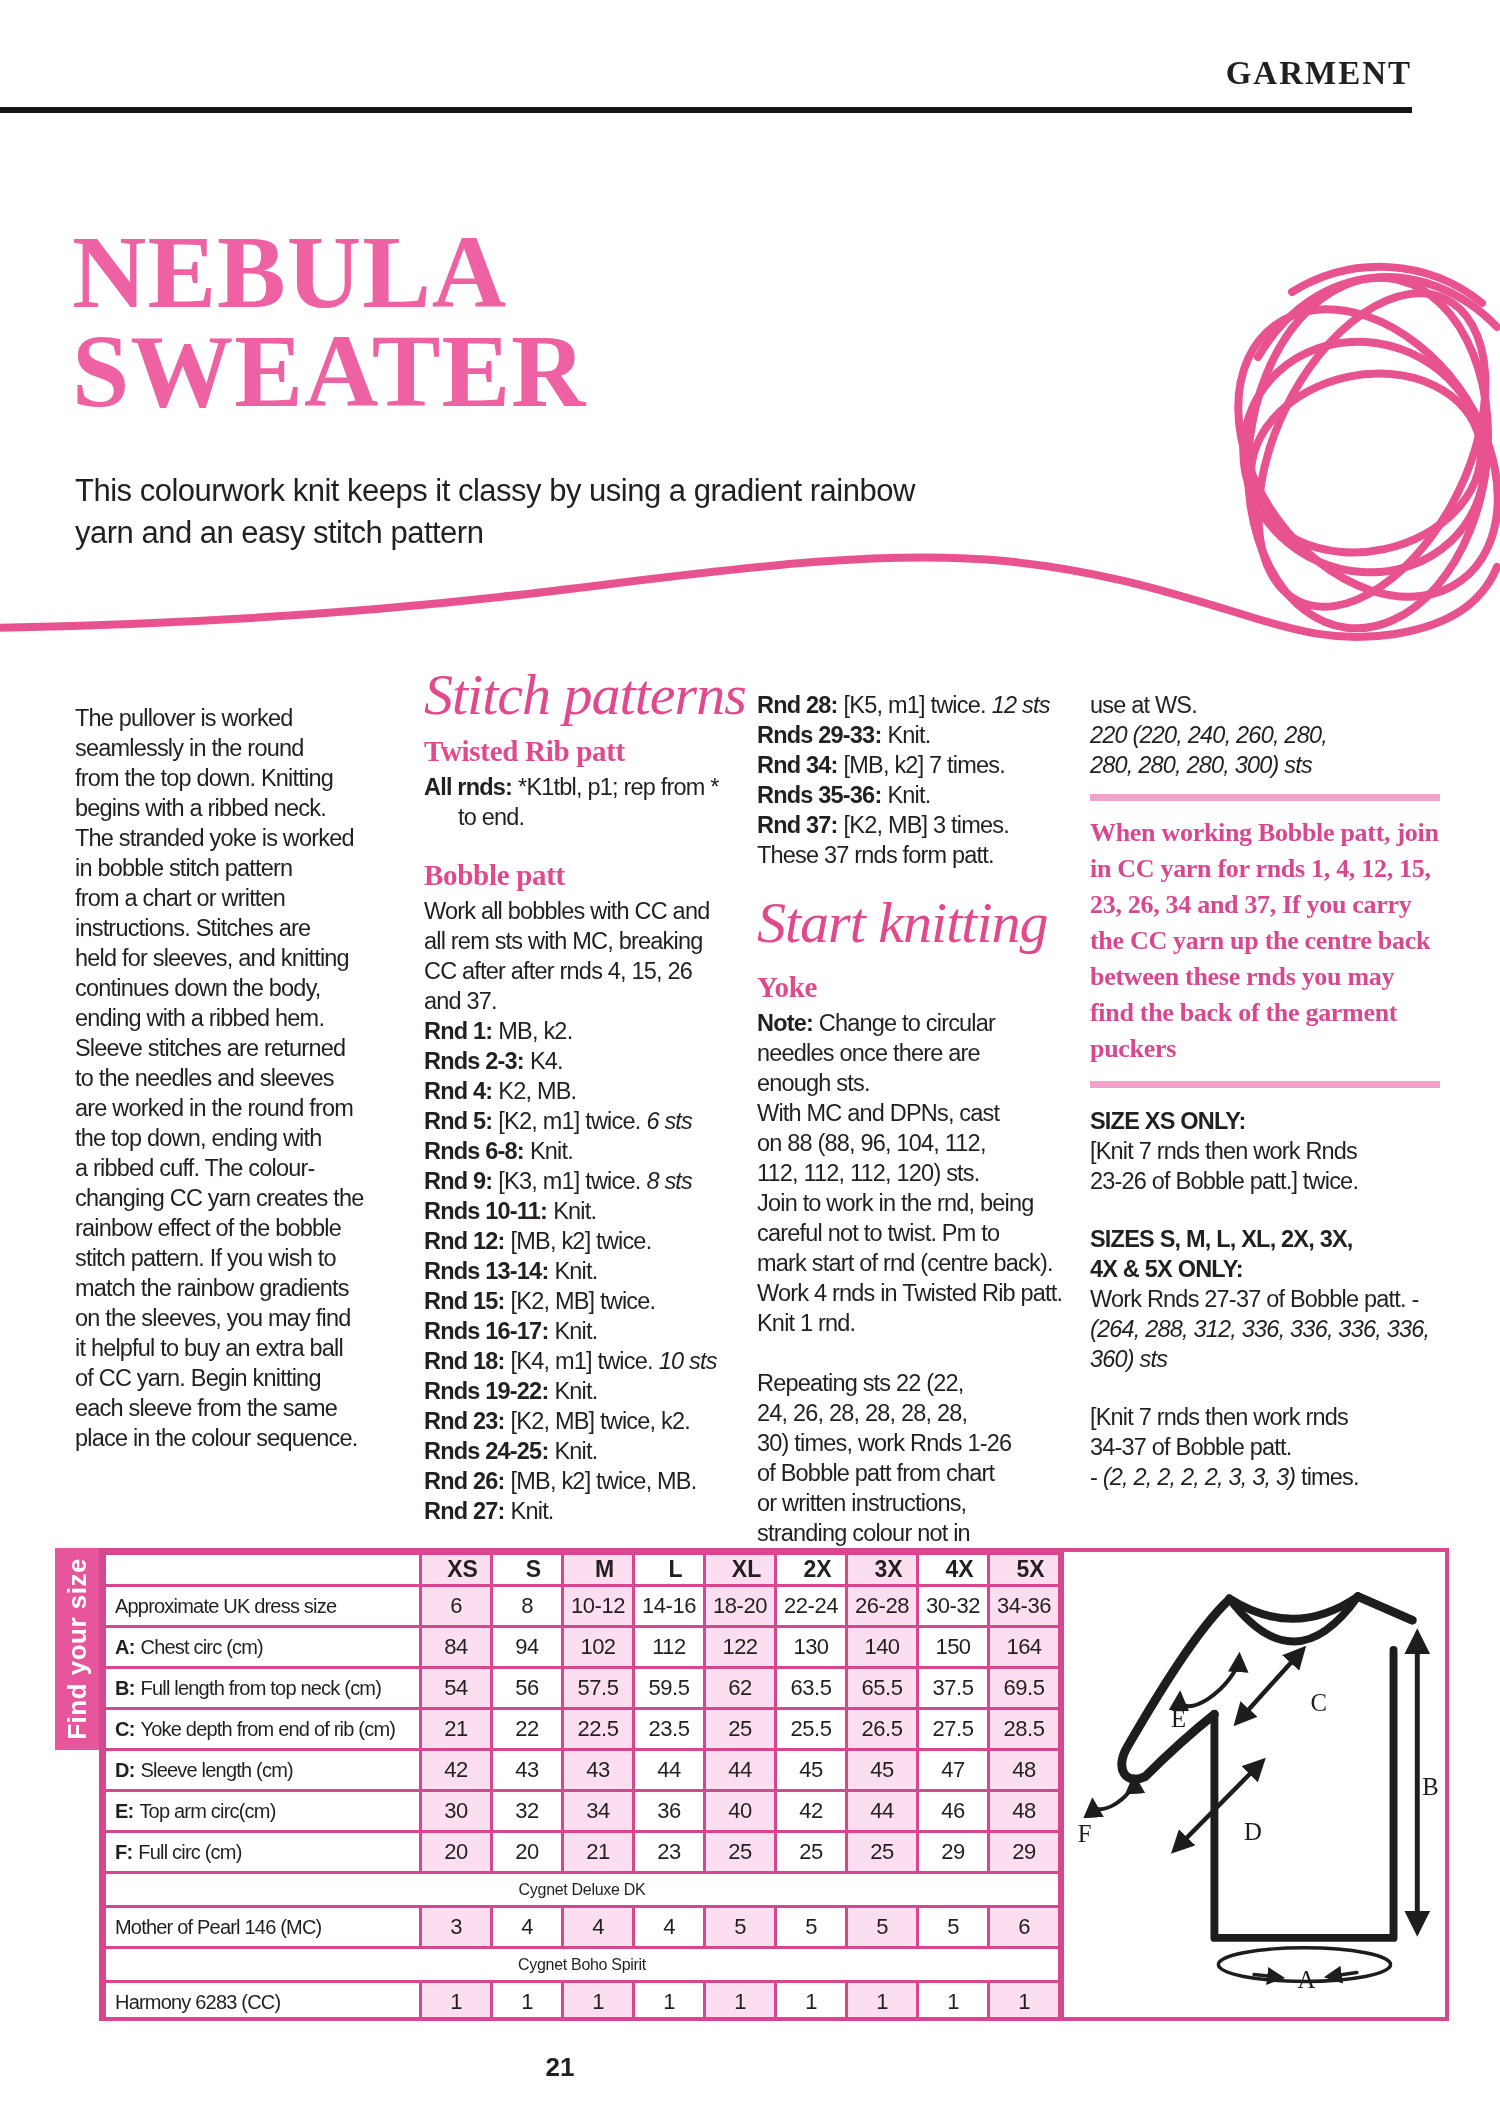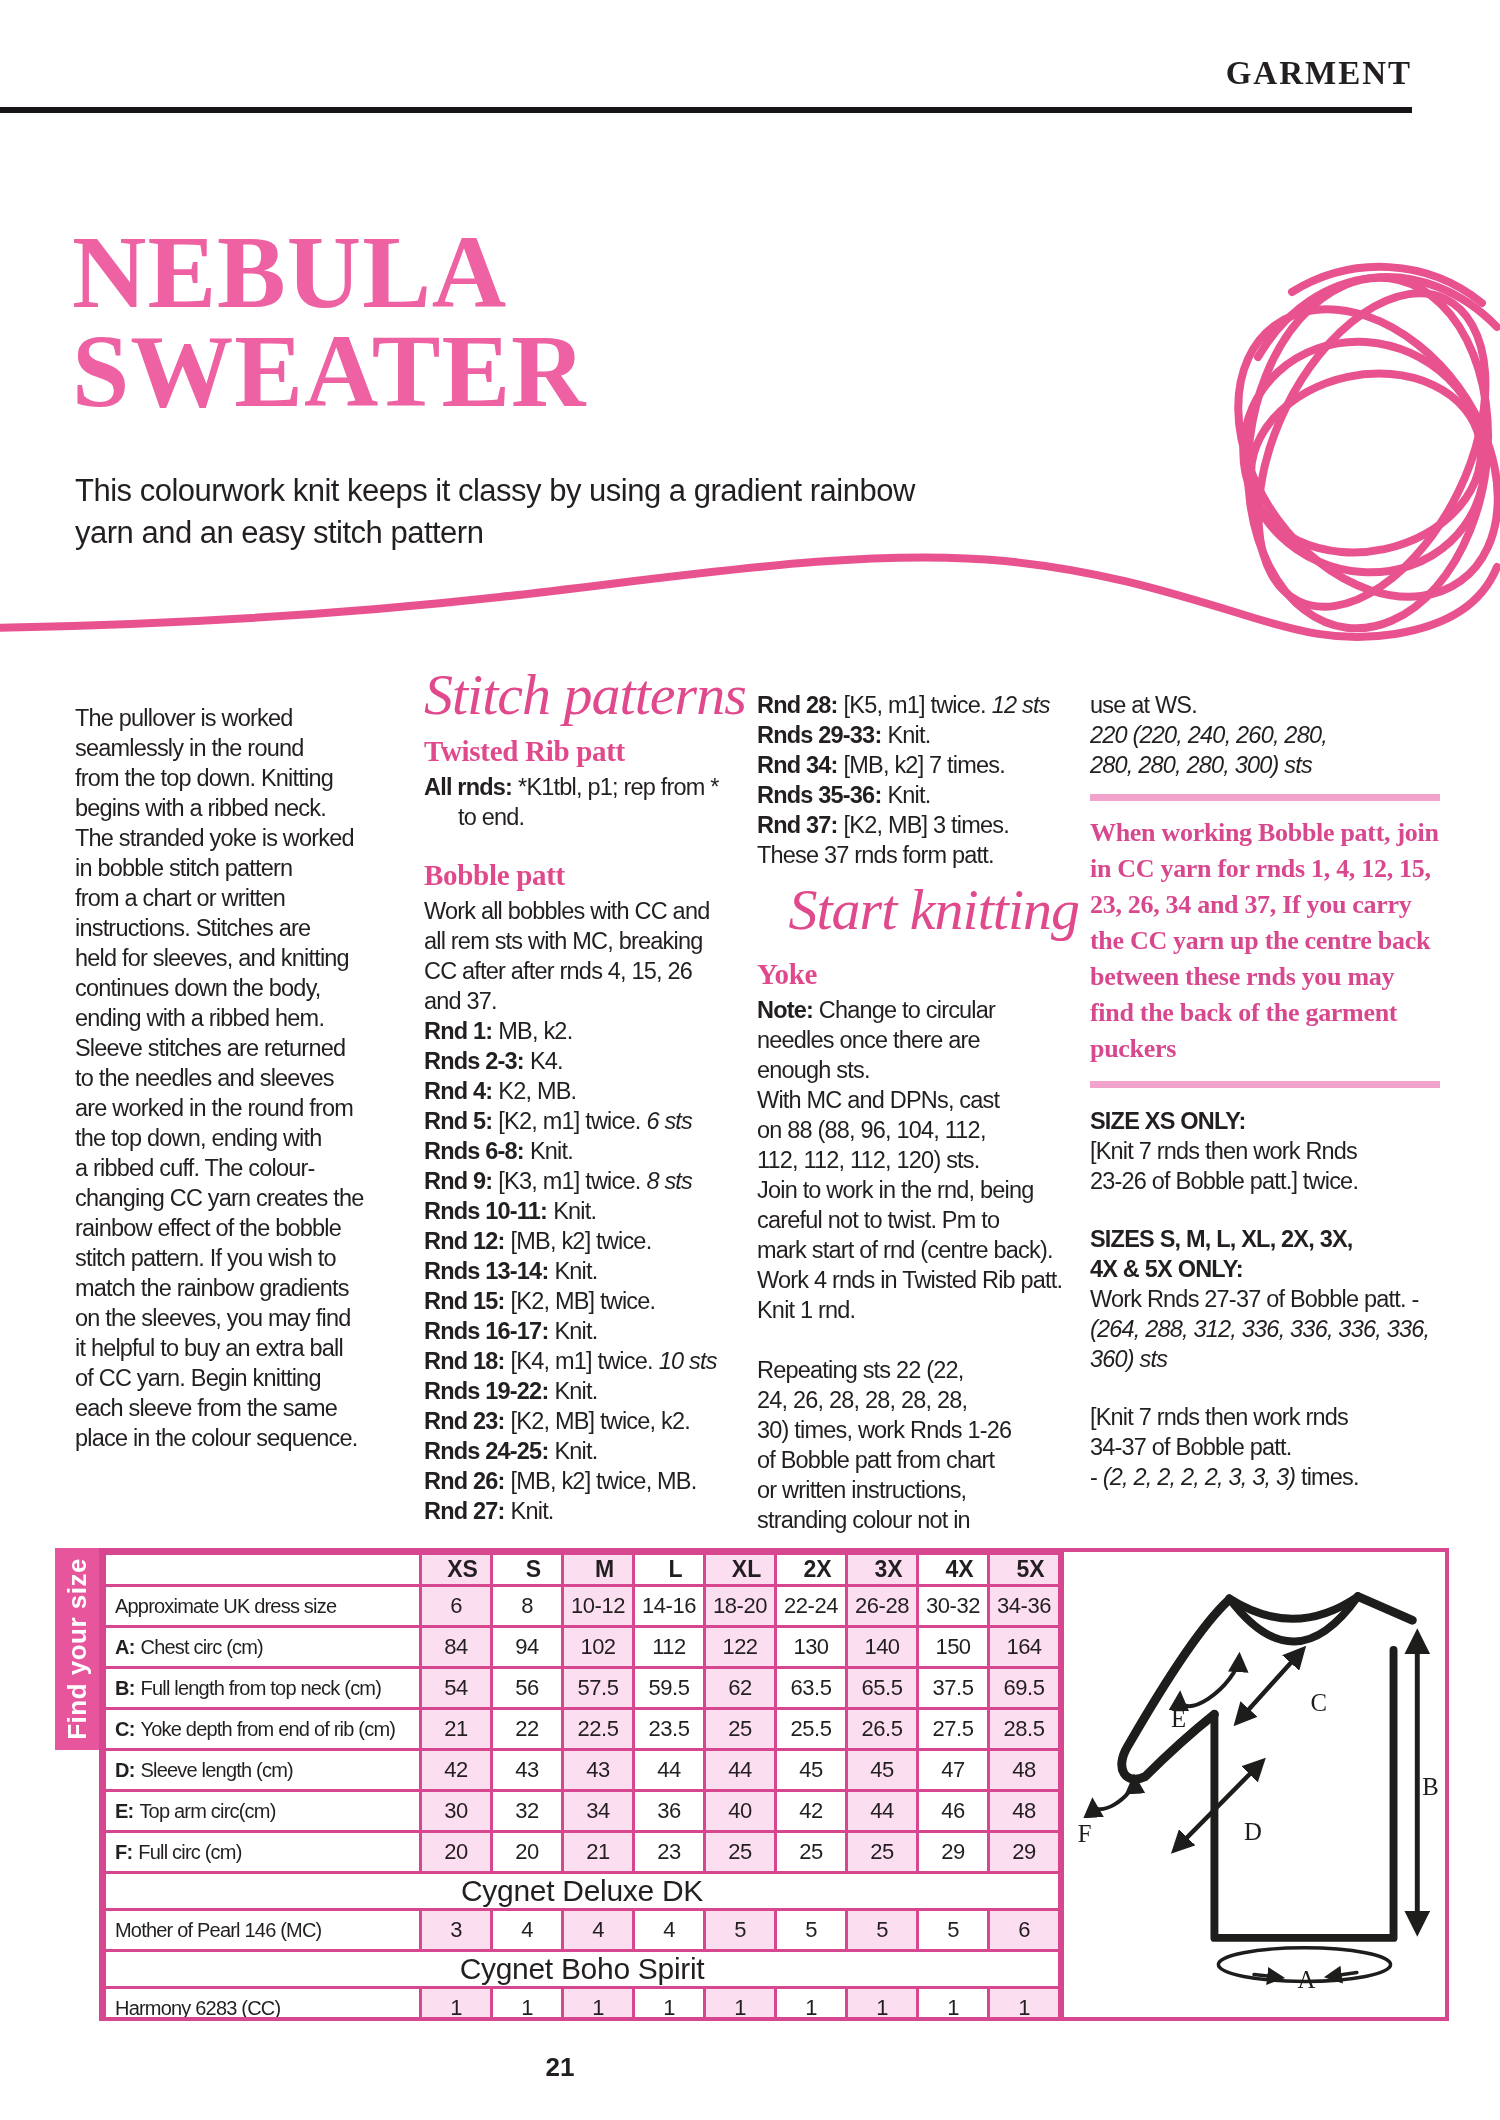--- a/index.html
+++ b/index.html
@@ -64,21 +64,21 @@
   table.sizes th{font-size:23px;padding-left:13px;}
   tr.hrow{height:32px;}
   tr.drow{height:41px;}
   tr.srow{height:34px;}
   td.lab,th.lab{background:#fff;text-align:left;font-size:20px;letter-spacing:-0.8px;
     padding-left:9px;white-space:nowrap;}
   td.lab b{margin-right:6px;}
   td.lab b:empty{margin-right:0;}
   td.v{font-size:22px;text-align:center;letter-spacing:-0.5px;}
   .alt{background:var(--pinkCell);}
-  td.span{text-align:center;font-size:30px;letter-spacing:-0.3px;background:#fff;}
+  td.span{text-align:center;font-size:16px;letter-spacing:-0.3px;background:#fff;}
   .schem{flex:1;border-left:3px solid var(--pinkBorder);background:#fff;
     display:flex;align-items:center;justify-content:center;}
   .schem svg{width:100%;height:100%;}
   .pageno{position:absolute;left:530px;top:2052px;width:60px;text-align:center;
     font-weight:700;font-size:26px;}
 </style>
 </head>
 <body>
 
 <div id="page">
@@ -161,21 +161,21 @@
     <div class="rl"><b>Rnd 27:</b><span>Knit.</span><i class="note"></i></div>
   </div>
 
   <div class="col" id="col3">
     <div class="rl"><b>Rnd 28:</b><span>[K5, m1] twice.</span><i class="note">12 sts</i></div>
     <div class="rl"><b>Rnds 29-33:</b><span>Knit.</span><i class="note"></i></div>
     <div class="rl"><b>Rnd 34:</b><span>[MB, k2] 7 times.</span><i class="note"></i></div>
     <div class="rl"><b>Rnds 35-36:</b><span>Knit.</span><i class="note"></i></div>
     <div class="rl"><b>Rnd 37:</b><span>[K2, MB] 3 times.</span><i class="note"></i></div>
     <div>These 37 rnds form patt.</div>
-    <h2 class="script-head" style="margin:15px 0 22px;text-align:right;">Start knitting</h2>
+    <h2 class="script-head" style="margin:28px 0 22px;">Start knitting</h2>
     <h3 class="sub-head" style="margin-bottom:4px;">Yoke</h3>
     <div class="flow"><b>Note:</b> <span class="flow">Change to circular
 needles once there are
 enough sts.</span></div>
     <div class="flow">With MC and DPNs, cast
 on 88 (88, 96, 104, 112,
 112, 112, 112, 120) sts.
 Join to work in the rnd, being
 careful not to twist. Pm to
 mark start of rnd (centre back).

